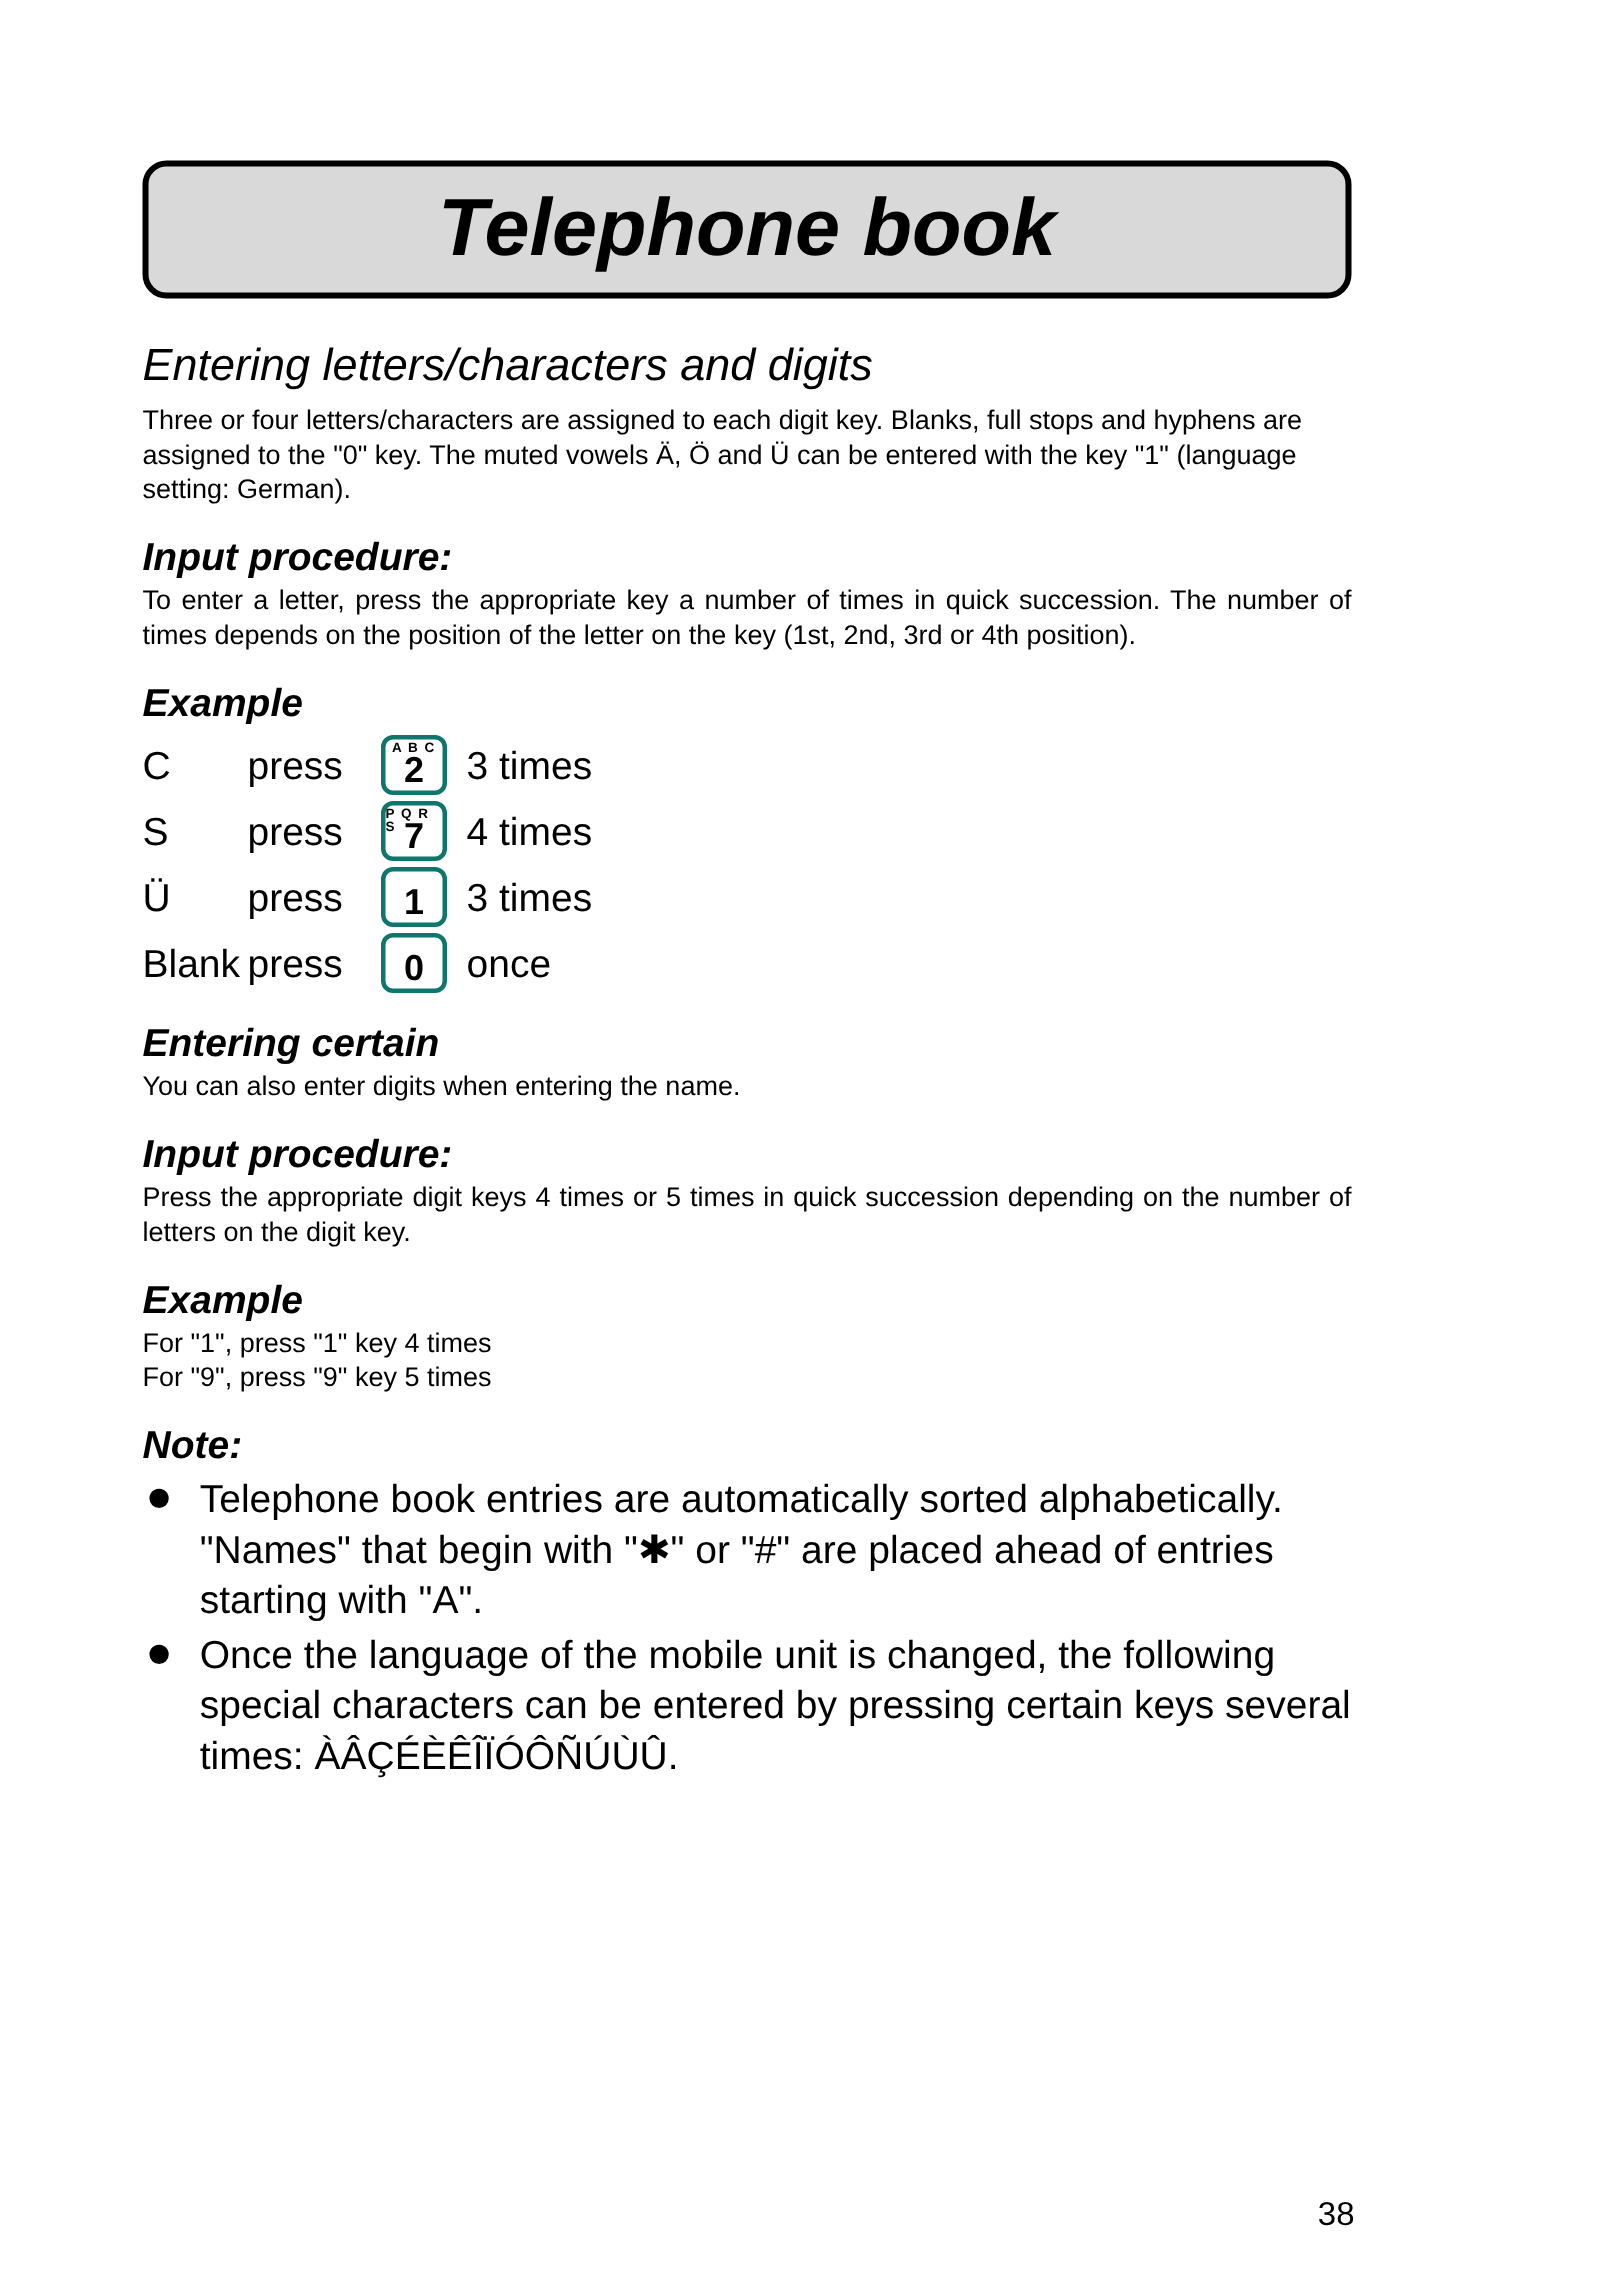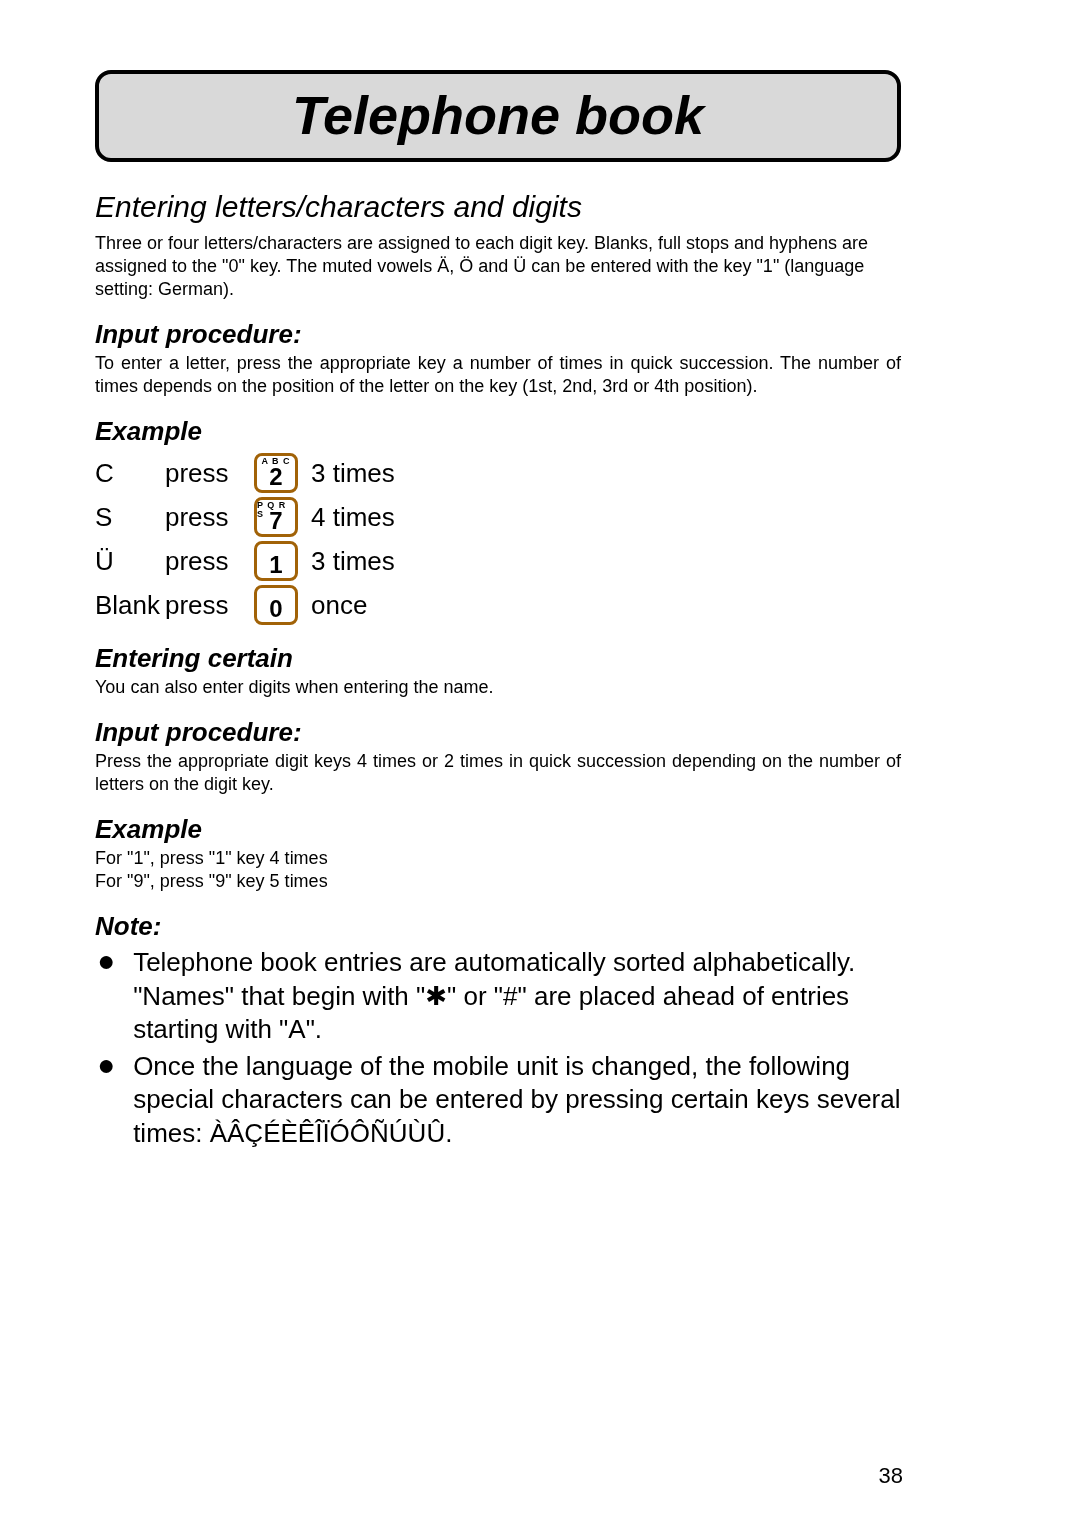--- a/index.html
+++ b/index.html
@@ -6,21 +6,21 @@
     margin: 0;
     padding: 0;
     background: #fff;
     font-family: Arial, Helvetica, sans-serif;
     color: #000;
   }
   .page {
     width: 991px;
     height: 1529px;
     box-sizing: border-box;
-    padding: 70px 90px 40px 95px;
+    padding: 107px 90px 40px 95px;
     position: relative;
   }
   .title-box {
     border: 4px solid #000;
     border-radius: 16px;
     background: #d9d9d9;
     text-align: center;
     padding: 10px 0 12px 0;
     margin-bottom: 28px;
   }
@@ -58,21 +58,21 @@
   }
   .ex-col1 { width: 70px; font-size: 26px; }
   .ex-col2 { width: 82px; font-size: 26px; }
   .ex-key  { width: 58px; display:flex; justify-content:center; }
   .ex-col4 { font-size: 26px; margin-left: 6px; }
   .key {
     display: inline-flex;
     flex-direction: column;
     justify-content: center;
     align-items: center;
-    border: 3px solid #a16207;
+    border: 3px solid #0f766e;
     border-radius: 8px;
     width: 44px;
     height: 40px;
     box-sizing: border-box;
     line-height: 1;
   }
   .key .letters {
     font-size: 9px;
     letter-spacing: 1px;
     font-weight: bold;
@@ -172,21 +172,21 @@
         </span>
       </div>
       <div class="ex-col4">once</div>
     </div>
   </div>
 
   <div class="subh">Entering certain</div>
   <div class="body">You can also enter digits when entering the name.</div>
 
   <div class="subh">Input procedure:</div>
-  <div class="body just">Press the appropriate digit keys 4 times or 2 times in quick succession depending on the number of letters on the digit key.</div>
+  <div class="body just">Press the appropriate digit keys 4 times or 5 times in quick succession depending on the number of letters on the digit key.</div>
 
   <div class="subh">Example</div>
   <div class="body">For "1", press "1" key 4 times</div>
   <div class="body">For "9", press "9" key 5 times</div>
 
   <div class="subh">Note:</div>
   <div class="notes">
     <div class="note-item">
       <div class="bullet">●</div>
       <div>Telephone book entries are automatically sorted alphabetically. "Names" that begin with "✱" or "#" are placed ahead of entries starting with "A".</div>

